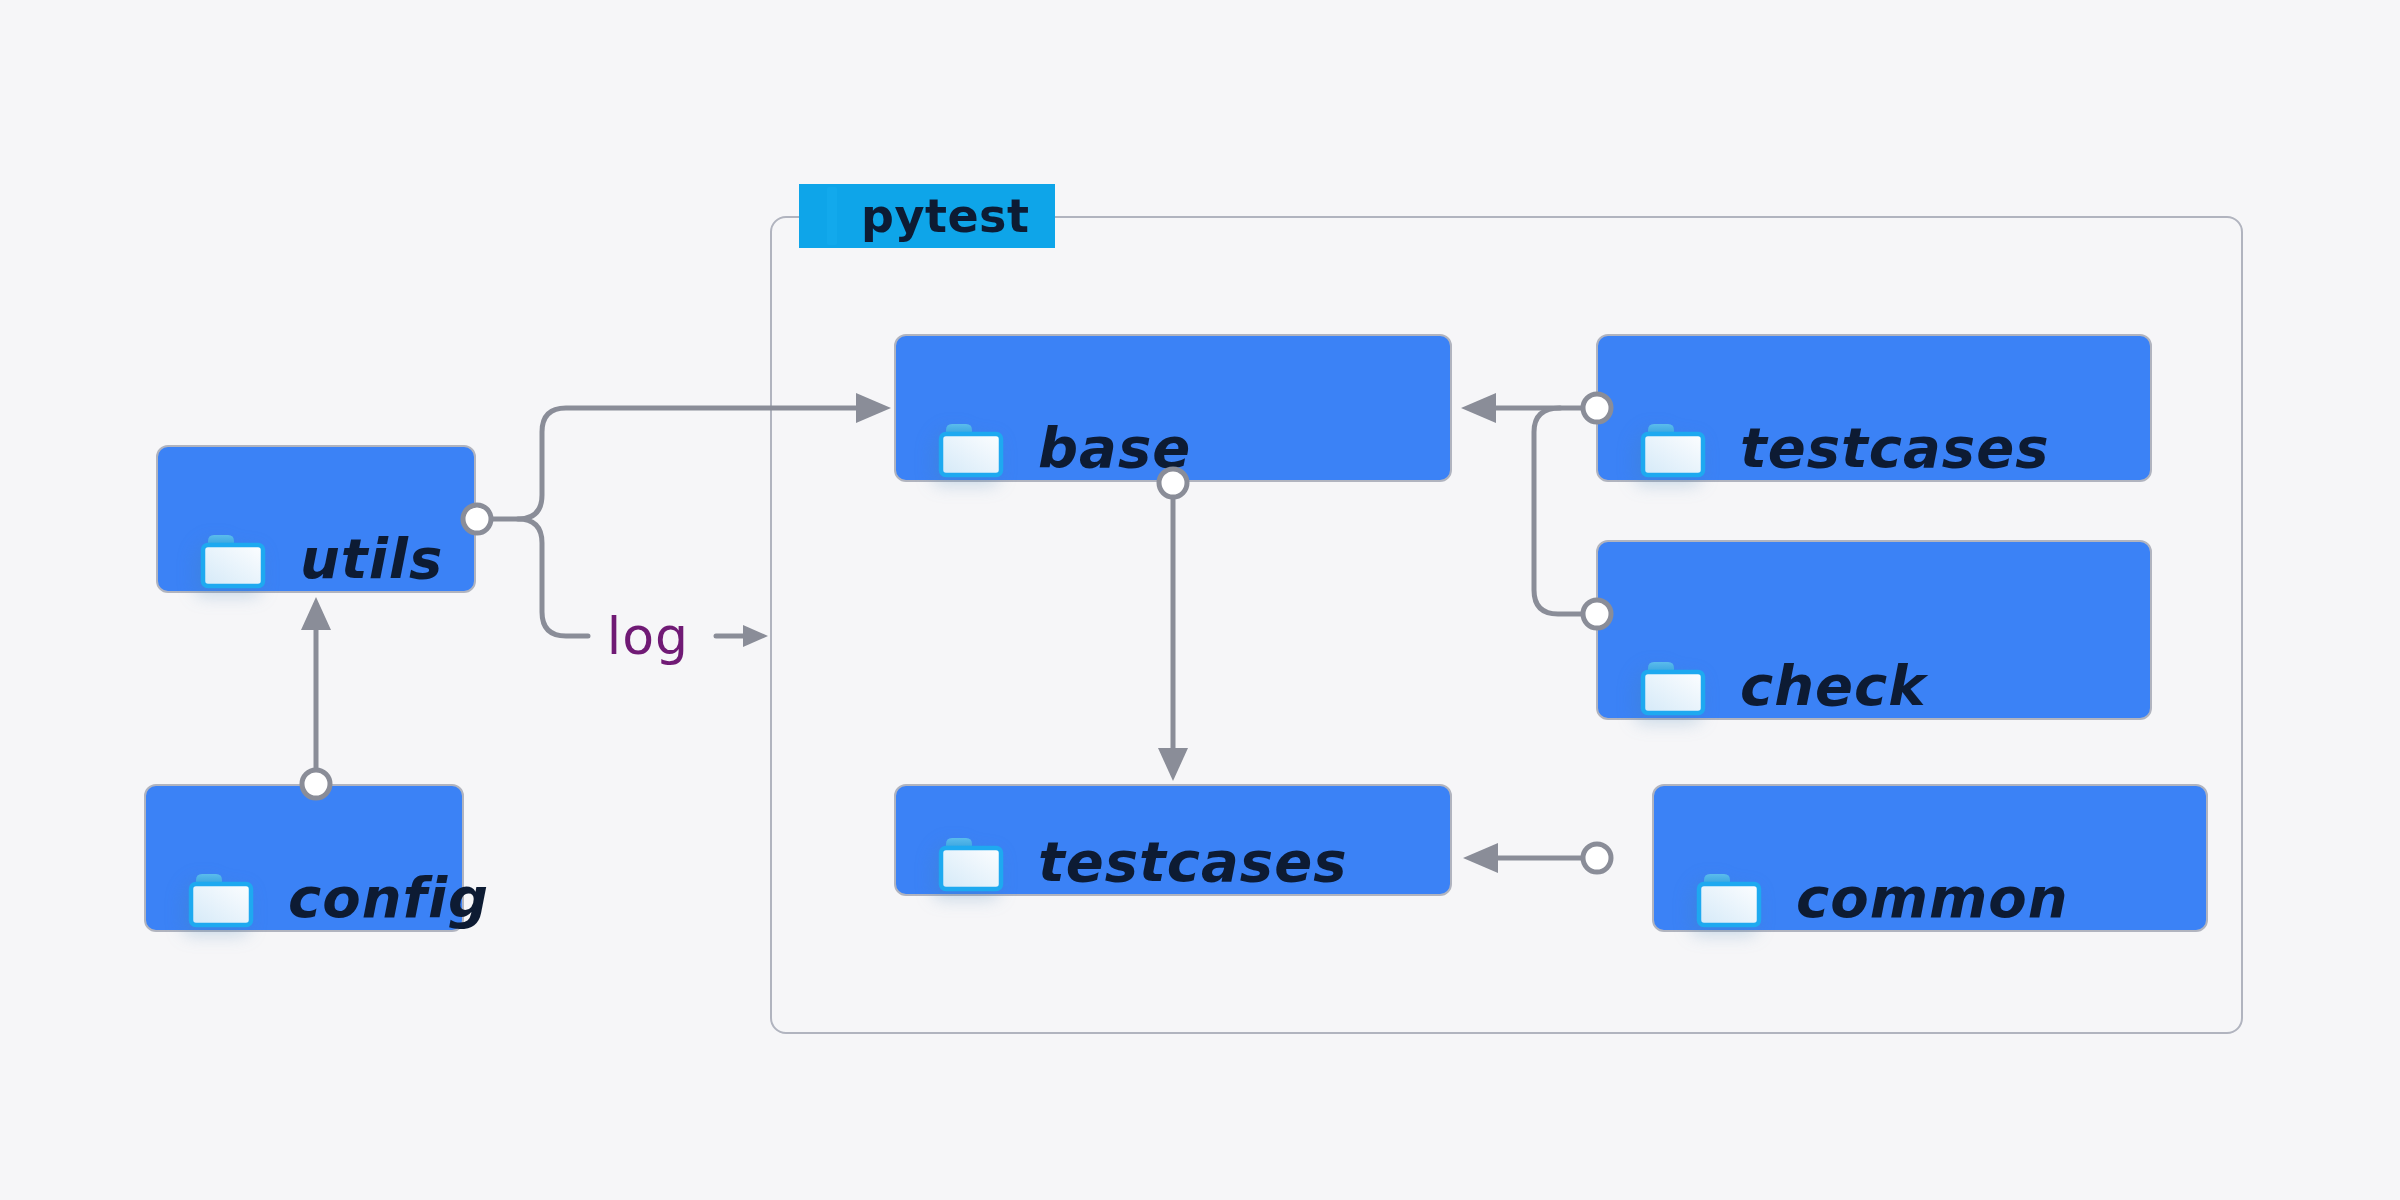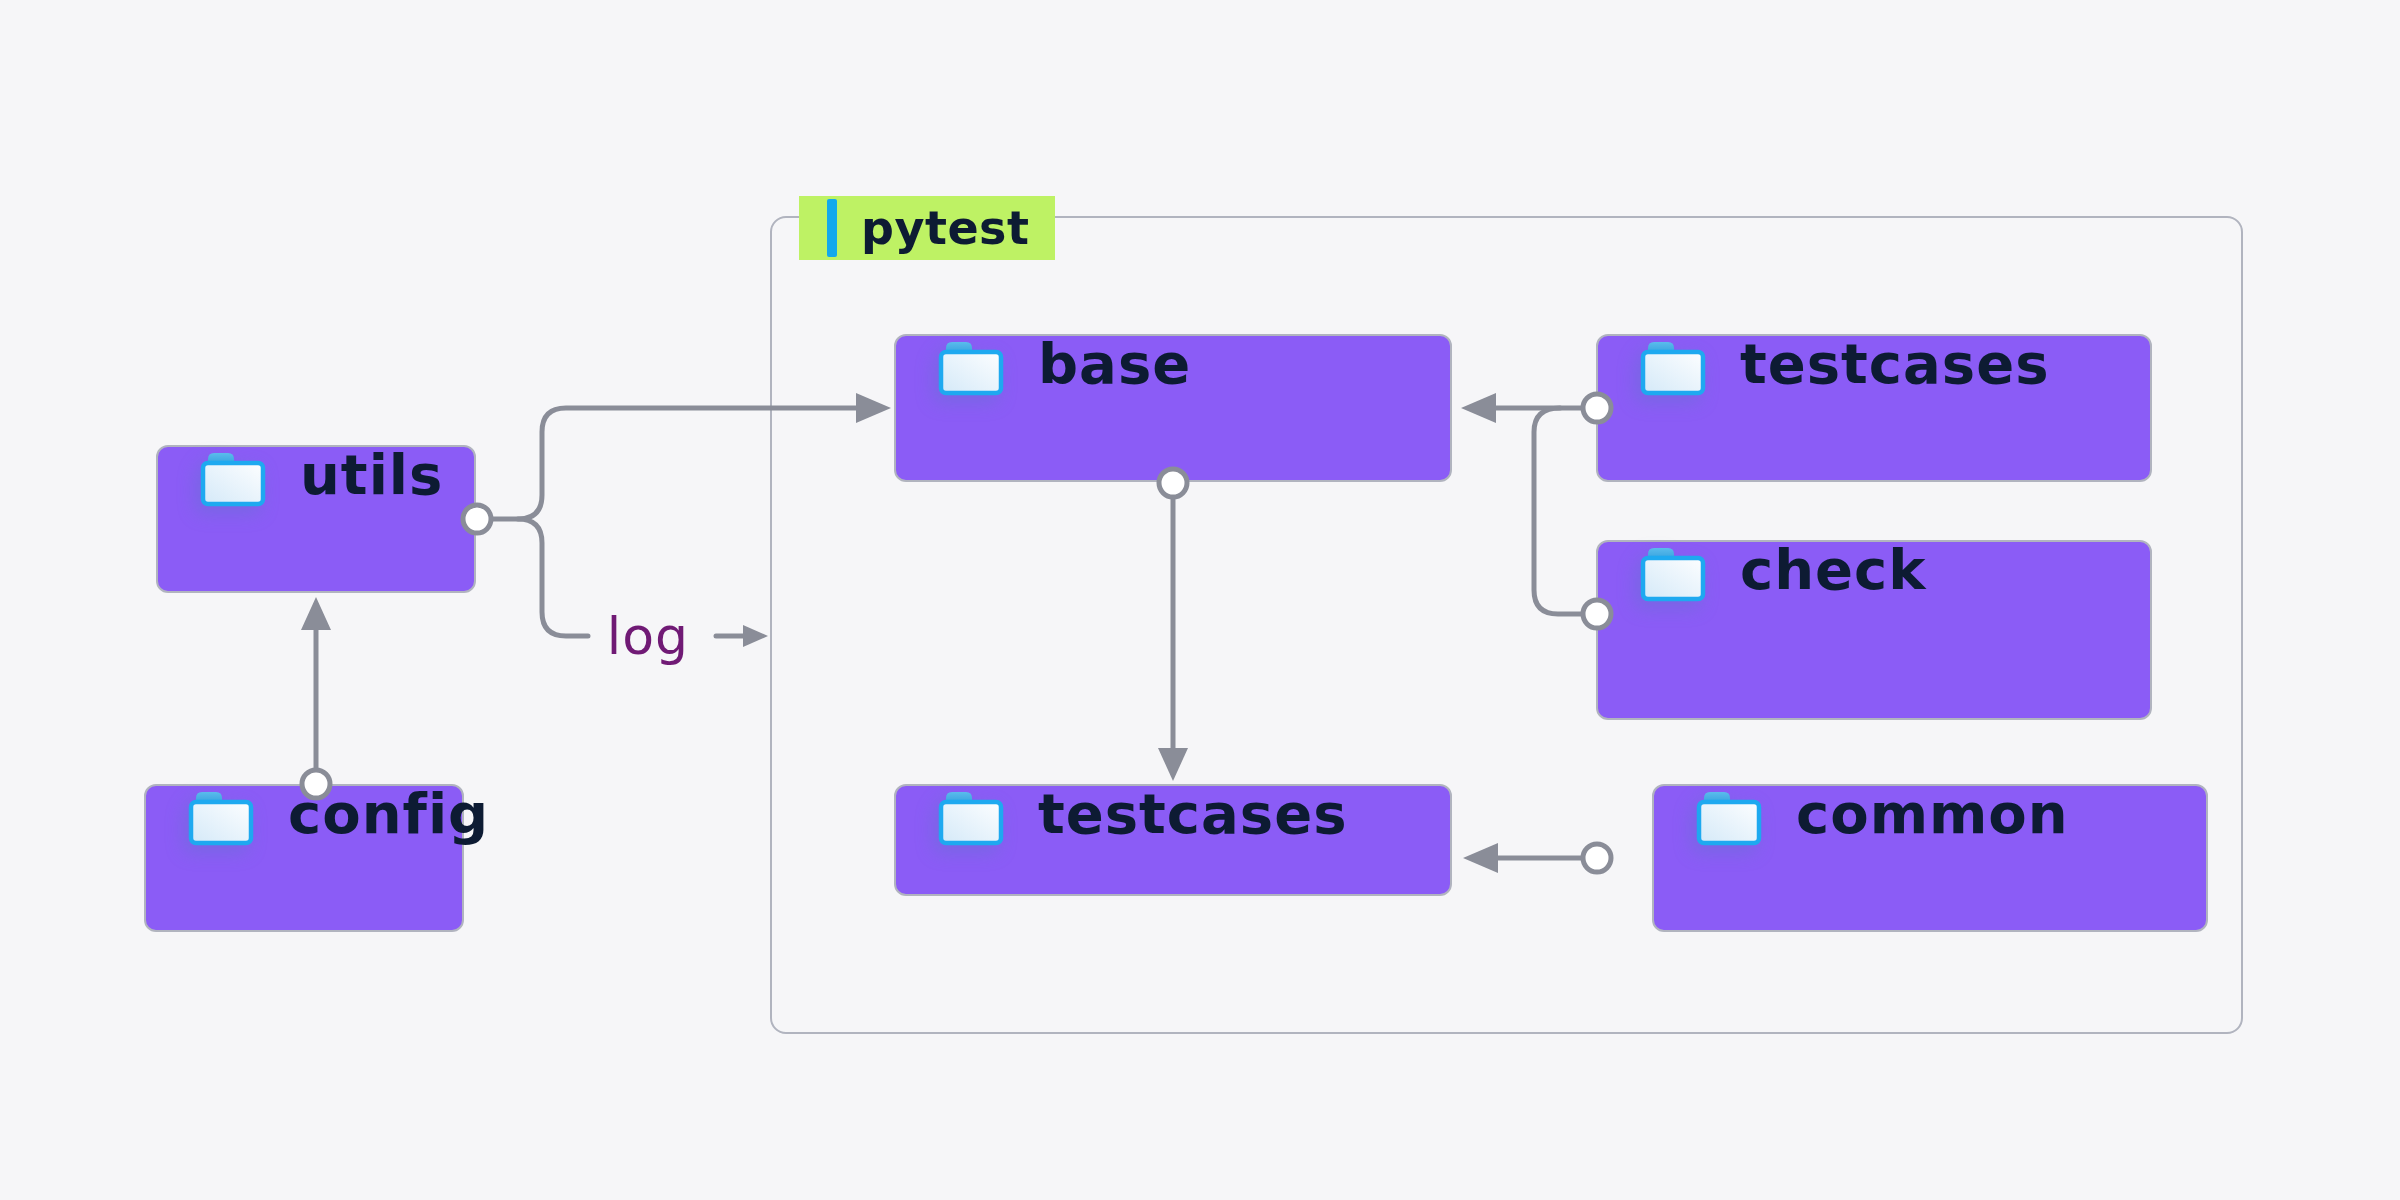--- a/index.html
+++ b/index.html
@@ -32,49 +32,49 @@
   }
   .group-label {
     position: absolute;
     left: 799px;
     top: 184px;
     height: 64px;
     display: flex;
     align-items: center;
     gap: 24px;
     padding: 0 26px 0 28px;
-    background: #bef264;
+    background: #0ea5e9;
     z-index: 3;
-    margin-top: 12px;
   }
   .group-label .bar {
     width: 10px;
     height: 58px;
     background: #12A9EC;
     border-radius: 2px;
   }
   .group-label .group-title {
     font-size: 46px;
     font-weight: bold;
     color: #0D1B33;
     letter-spacing: 0.5px;
     line-height: 1;
   }
   
   .node {
     position: absolute;
-    background: #8b5cf6;
+    background: #3b82f6;
     border: 2px solid #B1B4BF;
     border-radius: 12px;
     display: flex;
-    align-items: flex-start;
+    align-items: flex-end;
     gap: 32px;
     padding-left: 40px;
     box-sizing: border-box;
     z-index: 2;
+    font-style: italic;
   }
   .node .node-label {
     font-size: 56px;
     font-weight: bold;
     color: #0D1B33;
     letter-spacing: 1px;
     line-height: 1;
     padding-bottom: 4px;
   }
   .folder {

